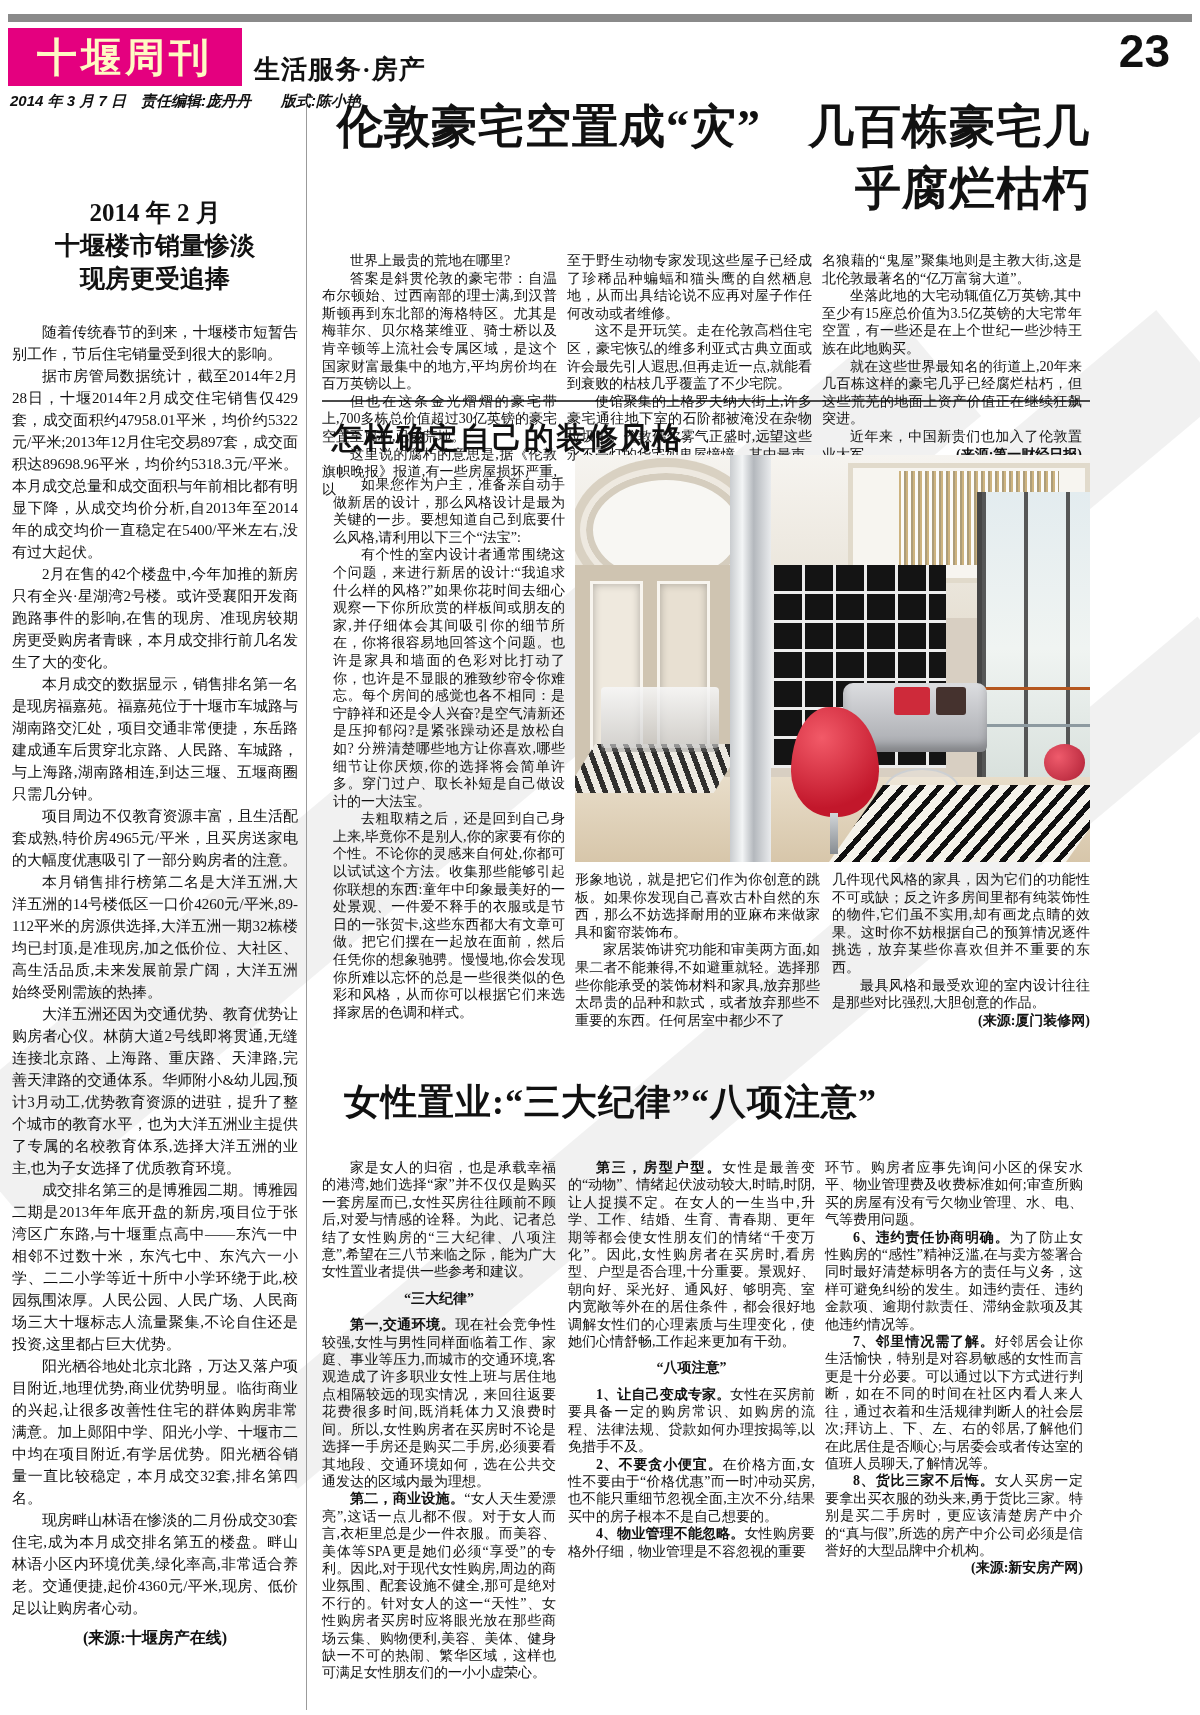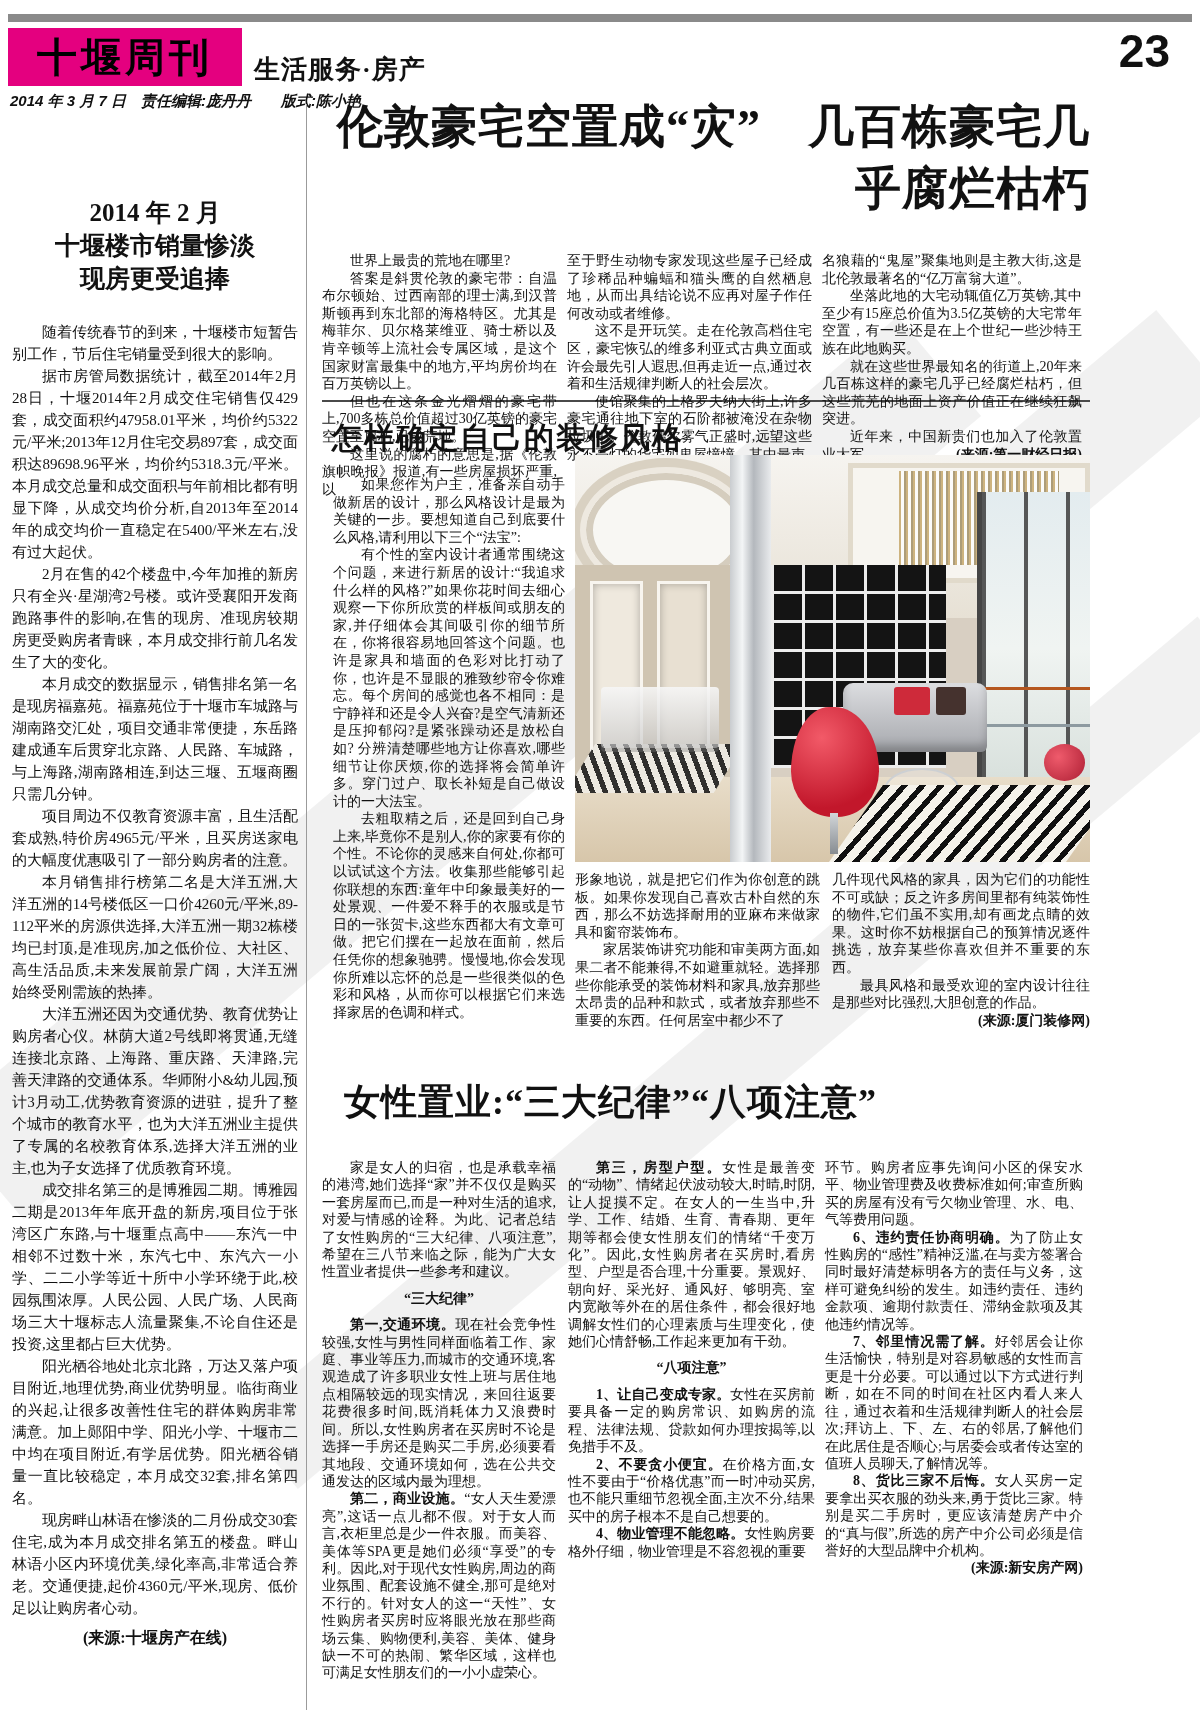--- a/index.html
+++ b/index.html
@@ -2,21 +2,21 @@
 <html><head>
 <meta charset="utf-8">
 <style>
   html,body{margin:0;padding:0;background:#fff;}
   .page{position:relative;width:1200px;height:1715px;background:#fff;overflow:hidden;
         font-family:"Liberation Serif","DejaVu Serif",serif;color:#111;}
   
   .topbar{position:absolute;left:8px;top:14px;width:1184px;height:8px;background:#8a8a8a;}
   .brand-box{position:absolute;left:8px;top:28px;width:234px;height:58px;background:#e4007f;
              display:flex;align-items:center;justify-content:center;}
-  .brand-box span{color:#000000;font-size:40px;font-weight:900;letter-spacing:4px;}
+  .brand-box span{color:#fef9c3;font-size:40px;font-weight:900;letter-spacing:4px;}
   .section{position:absolute;left:254px;top:52px;font-size:26px;font-weight:900;letter-spacing:1px;}
   .dateline{position:absolute;left:10px;top:92px;font-size:15px;font-weight:bold;font-style:italic;
             font-family:"Liberation Sans","DejaVu Sans",sans-serif;}
   .pageno{position:absolute;right:30px;top:24px;font-size:46px;font-weight:600;
           font-family:"Liberation Sans","DejaVu Sans",sans-serif;}
   
   .vline{position:absolute;left:306px;top:104px;width:1px;height:1606px;background:#9b9b9b;}
   .hdiv{position:absolute;left:322px;top:400px;width:768px;height:2px;background:#4a4a4a;}
   .wm{position:absolute;background:rgba(0,0,0,0.055);z-index:0;}
   .wm1{left:-60px;top:1120px;width:1250px;height:130px;transform:rotate(-40deg);transform-origin:left top;}
@@ -139,21 +139,21 @@
     <h1>伦敦豪宅空置成“灾”　几百栋豪宅几乎腐烂枯朽</h1>
     <div class="cols">
       <div class="colA">
           <p class="para">世界上最贵的荒地在哪里?</p>
           <p class="para">答案是斜贯伦敦的豪宅带：自温布尔顿始、过西南部的理士满,到汉普斯顿再到东北部的海格特区。尤其是梅菲尔、贝尔格莱维亚、骑士桥以及肯辛顿等上流社会专属区域，是这个国家财富最集中的地方,平均房价均在百万英镑以上。</p>
           <p class="para">但也在这条金光熠熠的豪宅带上,700多栋总价值超过30亿英镑的豪宅空置至腐朽,已成荒地。</p>
           <p class="para">这里说的腐朽的意思是,据《伦敦旗帜晚报》报道,有一些房屋损坏严重,以</p>
         </div>
       <div class="colB">
           <p class="para noindent">至于野生动物专家发现这些屋子已经成了珍稀品种蝙蝠和猫头鹰的自然栖息地，从而出具结论说不应再对屋子作任何改动或者维修。</p>
-          <p class="para">这不是开玩笑。走在伦敦高档住宅区，豪宅恢弘的维多利亚式古典立面或许会最先引人遐思,但再走近一点,通过衣着和生活规律判断人的社会层次。</p>
+          <p class="para">这不是开玩笑。走在伦敦高档住宅区，豪宅恢弘的维多利亚式古典立面或许会最先引人遐思,但再走近一点,就能看到衰败的枯枝几乎覆盖了不少宅院。</p>
           <p class="para">使馆聚集的上格罗夫纳大街上,许多豪宅通往地下室的石阶都被淹没在杂物垃圾中。伦敦偶尔雾气正盛时,远望这些永不亮灯的华宅如鬼屋憧憧。其中最声</p>
         </div>
       <div class="colC">
           <p class="para noindent">名狼藉的“鬼屋”聚集地则是主教大街,这是北伦敦最著名的“亿万富翁大道”。</p>
           <p class="para">坐落此地的大宅动辄值亿万英镑,其中至少有15座总价值为3.5亿英镑的大宅常年空置，有一些还是在上个世纪一些沙特王族在此地购买。</p>
           <p class="para">就在这些世界最知名的街道上,20年来几百栋这样的豪宅几乎已经腐烂枯朽，但这些荒芜的地面上资产价值正在继续狂飙突进。</p>
           <p class="para">近年来，中国新贵们也加入了伦敦置业大军。<b class="src-float">(来源:第一财经日报)</b></p>
         </div>
     </div>
   </section>
@@ -201,21 +201,21 @@
         <p class="para noindent">几件现代风格的家具，因为它们的功能性不可或缺；反之许多房间里都有纯装饰性的物件,它们虽不实用,却有画龙点睛的效果。这时你不妨根据自己的预算情况逐件挑选，放弃某些你喜欢但并不重要的东西。</p>
         <p class="para">最具风格和最受欢迎的室内设计往往是那些对比强烈,大胆创意的作品。</p>
         <p class="para source">(来源:厦门装修网)</p>
       </div>
   </section>
 
   <section class="art3">
     <h1>女性置业:“三大纪律”“八项注意”</h1>
     <div class="cols">
       <div class="colA">
-          <p class="para">家是女人的归宿，也是承载幸福的港湾,她们选择“家”并不仅仅是购买一套房屋而已,而是一种对生活的追求,对爱与情感的诠释。为此、记者总结了女性购房的“三大纪律、八项注意”,希望在三八节来临之际，能为广大女性置业者提供一些参考和建议。</p>
+          <p class="para">家是女人的归宿，也是承载幸福的港湾,她们选择“家”并不仅仅是购买一套房屋而已,女性买房往往顾前不顾后,对爱与情感的诠释。为此、记者总结了女性购房的“三大纪律、八项注意”,希望在三八节来临之际，能为广大女性置业者提供一些参考和建议。</p>
           <p class="para subhead">“三大纪律”</p>
           <p class="para"><b>第一,交通环境。</b>现在社会竞争性较强,女性与男性同样面临着工作、家庭、事业等压力,而城市的交通环境,客观造成了许多职业女性上班与居住地点相隔较远的现实情况，来回往返要花费很多时间,既消耗体力又浪费时间。所以,女性购房者在买房时不论是选择一手房还是购买二手房,必须要看其地段、交通环境如何，选在公共交通发达的区域内最为理想。</p>
           <p class="para"><b>第二，商业设施。</b>“女人天生爱漂亮”,这话一点儿都不假。对于女人而言,衣柜里总是少一件衣服。而美容、美体等SPA更是她们必须“享受”的专利。因此,对于现代女性购房,周边的商业氛围、配套设施不健全,那可是绝对不行的。针对女人的这一“天性”、女性购房者买房时应将眼光放在那些商场云集、购物便利,美容、美体、健身缺一不可的热闹、繁华区域，这样也可满足女性朋友们的一小小虚荣心。</p>
         </div>
       <div class="colB">
           <p class="para"><b>第三，房型户型。</b>女性是最善变的“动物”、情绪起伏波动较大,时晴,时阴,让人捉摸不定。在女人的一生当中,升学、工作、结婚、生育、青春期、更年期等都会使女性朋友们的情绪“千变万化”。因此,女性购房者在买房时,看房型、户型是否合理,十分重要。景观好、朝向好、采光好、通风好、够明亮、室内宽敞等外在的居住条件，都会很好地调解女性们的心理素质与生理变化，使她们心情舒畅,工作起来更加有干劲。</p>
           <p class="para subhead">“八项注意”</p>
           <p class="para"><b>1、让自己变成专家。</b>女性在买房前要具备一定的购房常识、如购房的流程、法律法规、贷款如何办理按揭等,以免措手不及。</p>
           <p class="para"><b>2、不要贪小便宜。</b>在价格方面,女性不要由于“价格优惠”而一时冲动买房,也不能只重细节忽视全面,主次不分,结果买中的房子根本不是自己想要的。</p>
           <p class="para"><b>4、物业管理不能忽略。</b>女性购房要格外仔细，物业管理是不容忽视的重要</p>

